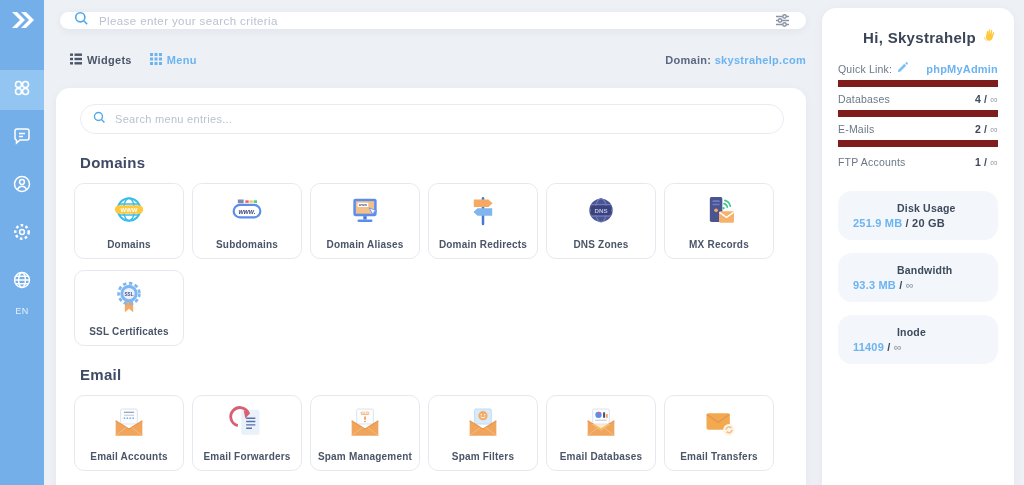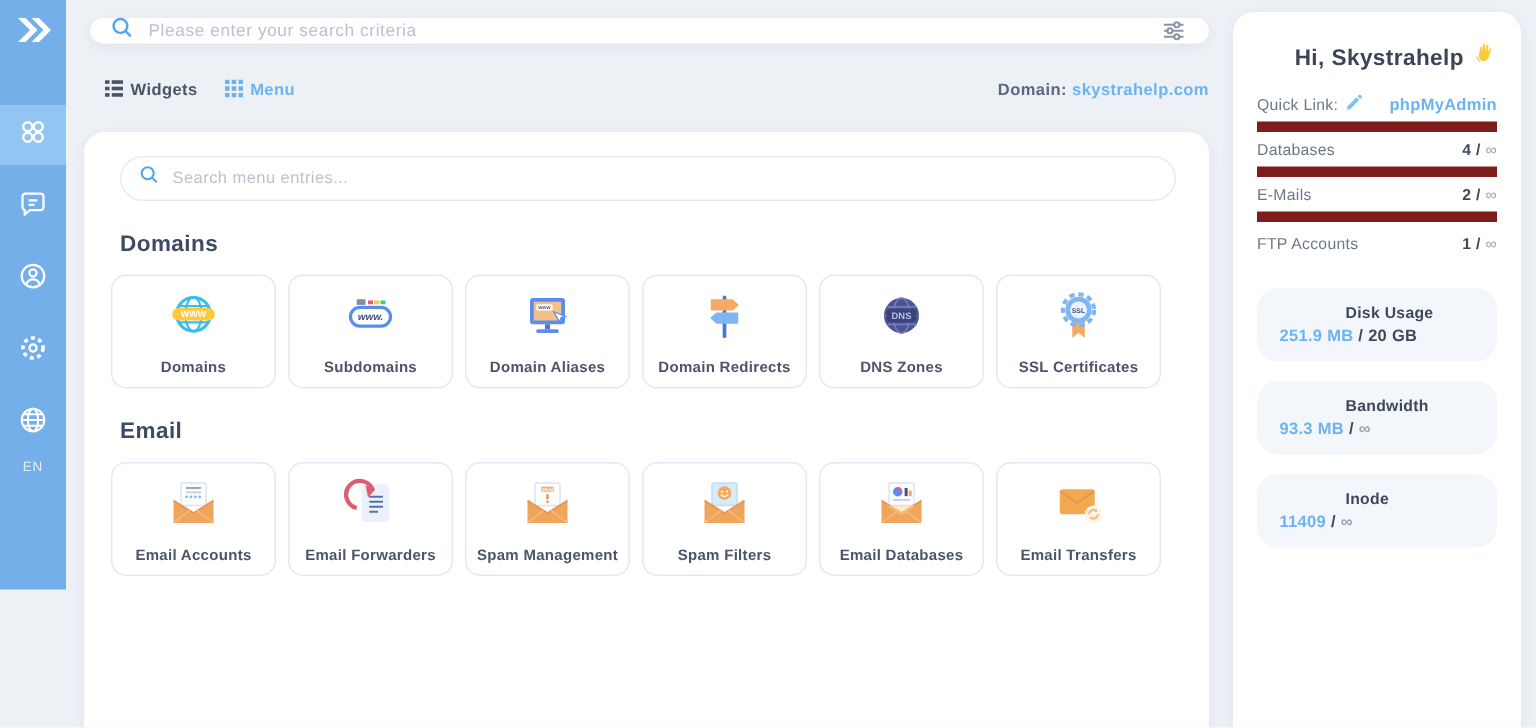--- a/index.html
+++ b/index.html
@@ -1,20 +1,20 @@
 <!DOCTYPE html>
 <html><head>
 <meta charset="utf-8">
 <style>
   * { margin:0; padding:0; box-sizing:border-box; }
   html,body { width:1024px; height:485px; overflow:hidden; }
   body { font-family:"Liberation Sans", sans-serif; background:#EDF0F5; position:relative; }
 
   
-  .sidebar { position:absolute; left:0; top:0; width:44px; height:393px; background:#74AFE9; display:flex; flex-direction:column; align-items:center; }
+  .sidebar { position:absolute; left:0; top:0; width:44px; height:485px; background:#74AFE9; display:flex; flex-direction:column; align-items:center; }
   .logo { width:44px; height:44px; display:flex; align-items:center; justify-content:center; cursor:pointer; }
   .nav { margin-top:26px; width:44px; display:flex; flex-direction:column; }
   .nav-item { width:44px; height:40px; margin-bottom:8px; display:flex; align-items:center; justify-content:center; cursor:pointer; }
   .nav-item.active { background:#93C5F2; }
   .lang-label { color:#E3F0FC; font-size:9px; letter-spacing:.5px; text-align:center; margin-top:-4px; }
 
   
   .topbar { position:absolute; left:60px; top:12px; width:746px; height:17px; background:#fff; border-radius:17px; box-shadow:0 2px 8px rgba(40,60,90,.06); display:flex; align-items:center; padding:0 14px; }
   .topbar input { flex:1; border:none; outline:none; font-size:11.5px; letter-spacing:.4px; color:#52607A; margin-left:10px; background:transparent; font-family:"Liberation Sans", sans-serif; }
   .topbar input::placeholder { color:#B9C2CF; }
@@ -236,20 +236,34 @@
       <span><svg class="ico" viewBox="0 0 48 48">
             <circle cx="24" cy="22" r="14" fill="#4A5490"></circle>
             <ellipse cx="24" cy="22" rx="6.8" ry="14" fill="none" stroke="#707CC0" stroke-width="1.4"></ellipse>
             <path d="M10.5 22h27M12 15h24M12 29h24" stroke="#707CC0" stroke-width="1.4" fill="none"></path>
             <rect x="12" y="16.5" width="24" height="11" rx="3.5" fill="#3A4278"></rect>
             <text x="24" y="24.8" font-size="7.5" font-weight="bold" fill="#B7BFEF" text-anchor="middle" font-family="Liberation Sans, sans-serif">DNS</text>
           </svg></span>
       <span class="lbl">DNS Zones</span>
     </div>
 
+    <div class="menu-card">
+      <span><svg class="ico" viewBox="0 0 48 48">
+            <rect x="13" y="6" width="15" height="30" rx="2" fill="#4A5490"></rect>
+            <rect x="16" y="10" width="9" height="2" rx="1" fill="#707CC0"></rect>
+            <rect x="16" y="14" width="9" height="2" rx="1" fill="#707CC0"></rect>
+            <circle cx="20.5" cy="22" r="2.2" fill="#F5A962"></circle>
+            <path d="M31 10a9 9 0 0 1 6.5 7" stroke="#41C98E" stroke-width="2" fill="none" stroke-linecap="round"></path>
+            <path d="M30 14a5.5 5.5 0 0 1 4 4.2" stroke="#41C98E" stroke-width="2" fill="none" stroke-linecap="round"></path>
+            <circle cx="29.5" cy="19.5" r="1.4" fill="#41C98E"></circle>
+            <rect x="24" y="23" width="18" height="14" rx="2" fill="#F5B26B"></rect>
+            <path d="M24.5 24.5l8.5 6 8.5-6" stroke="#fff" stroke-width="1.6" fill="none"></path>
+          </svg></span>
+      <span class="lbl">MX Records</span>
+    </div>
 
     <div class="menu-card">
       <span><svg class="ico" viewBox="0 0 48 48">
             <path d="M19 25h10v15l-5-4.2L19 40z" fill="#F5A962"></path>
             <circle cx="24" cy="17.5" r="12.5" fill="none" stroke="#7FB5F0" stroke-width="3.2" stroke-dasharray="4.2 3.1"></circle>
             <circle cx="24" cy="17.5" r="10.5" fill="#7FB5F0"></circle>
             <circle cx="24" cy="17.5" r="6.8" fill="#EAF3FD"></circle>
             <text x="24" y="20" font-size="5.6" font-weight="bold" fill="#44507A" text-anchor="middle" font-family="Liberation Sans, sans-serif">SSL</text>
           </svg></span>
       <span class="lbl">SSL Certificates</span>

